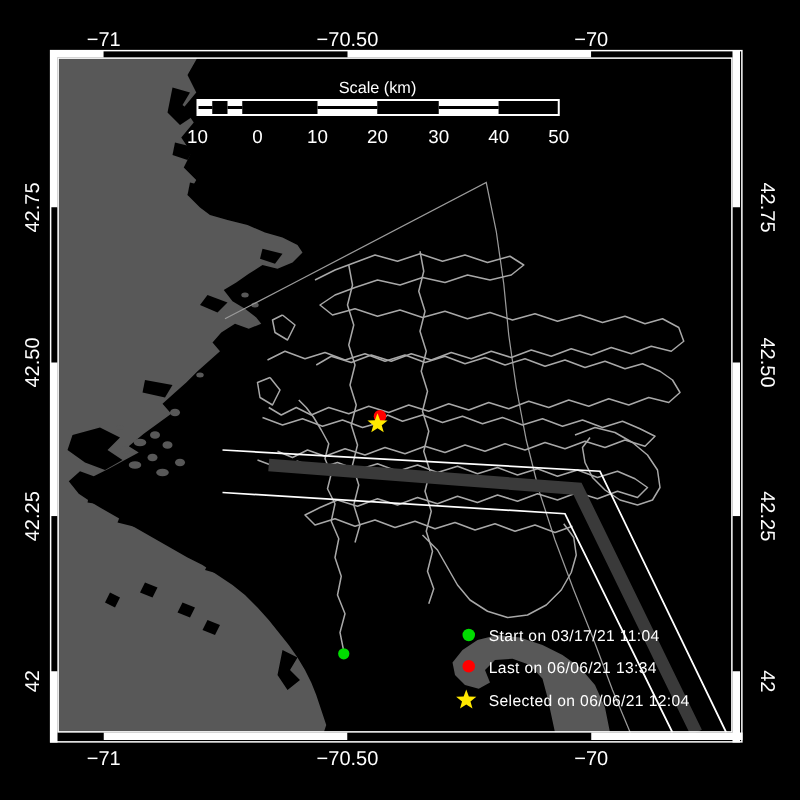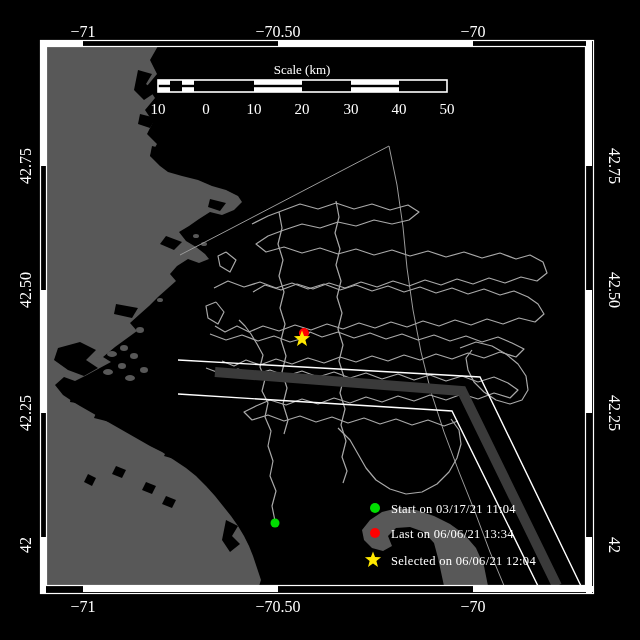--- a/index.html
+++ b/index.html
@@ -1,17 +1,17 @@
 <!DOCTYPE html>
 <html><head>
 <meta charset="utf-8">
 <style>
   html,body{margin:0;padding:0;background:#000;}
   #screen{position:relative;width:640px;height:640px;background:#000;overflow:hidden;
-          font-family:Liberation Serif, serif;}
+          font-family:Liberation Sans, sans-serif;}
   svg{position:absolute;left:0;top:0;}
   text{fill:#fff;}
   .axis-label{font-size:16px;letter-spacing:0px;}
   .scale-tick{font-size:15px;}
   .scale-title{font-size:13px;}
   .legend-label{font-size:12.5px;letter-spacing:0.3px;}
 </style>
 </head>
 <body>
 

